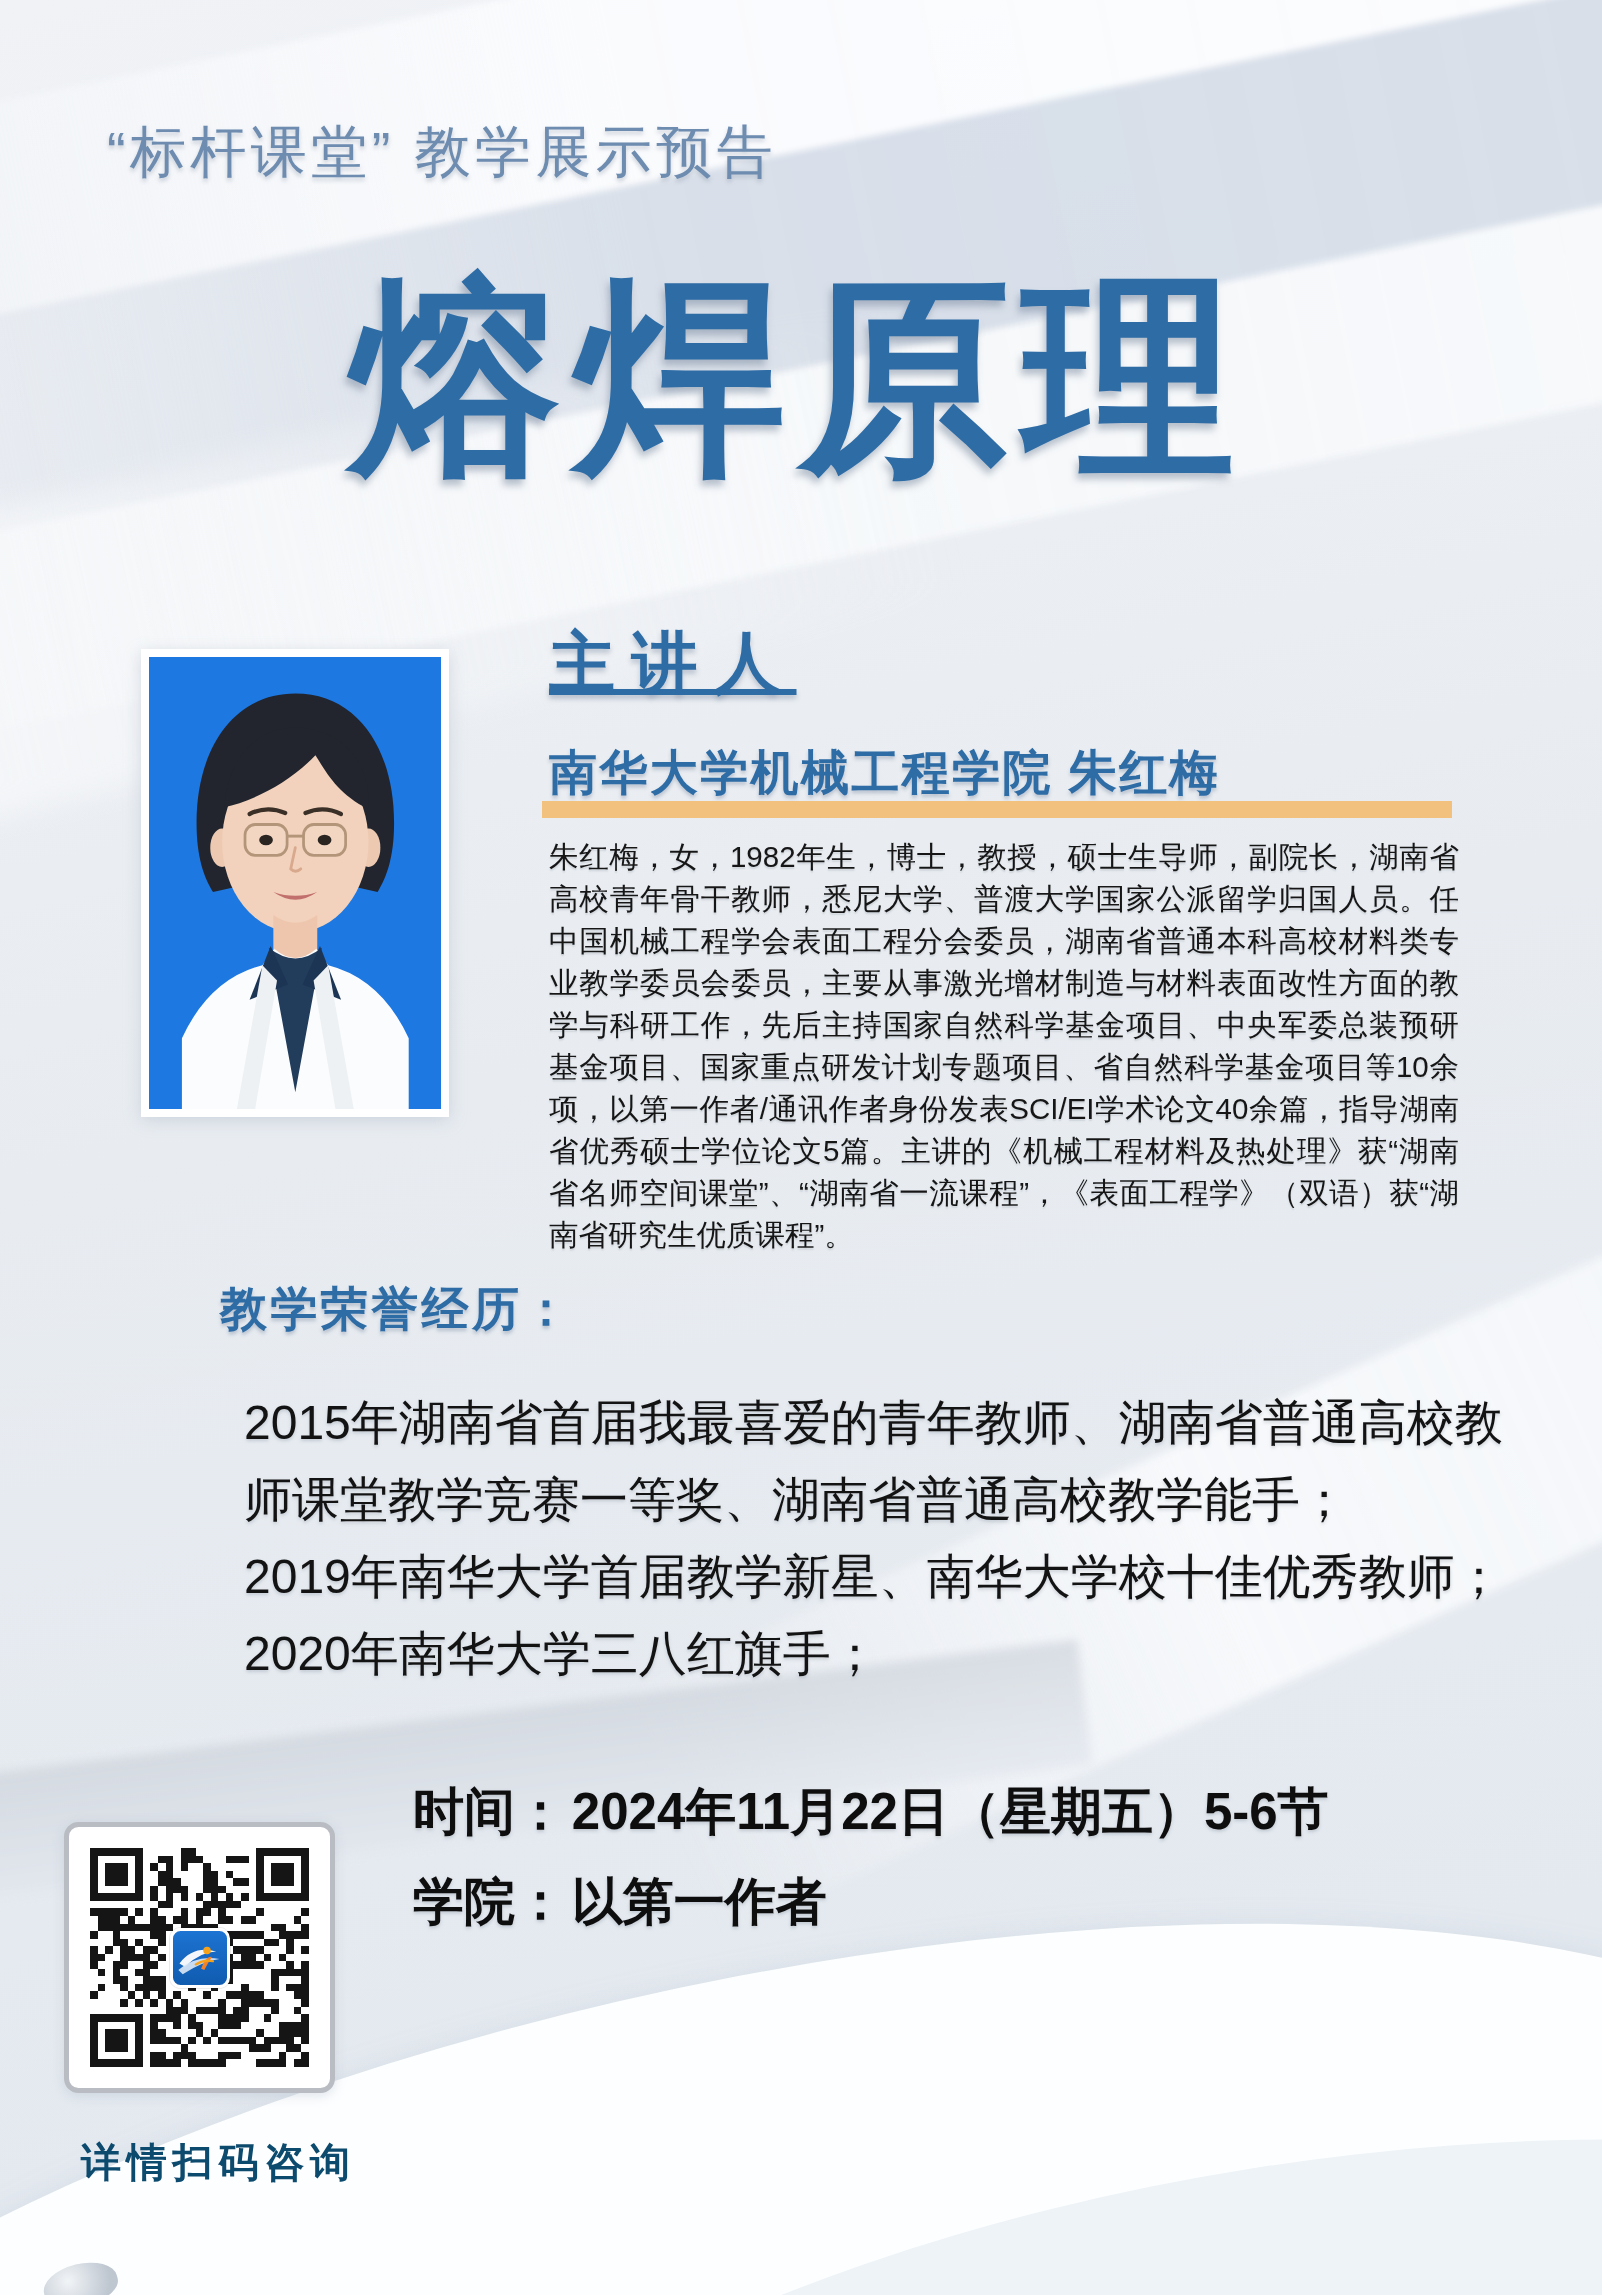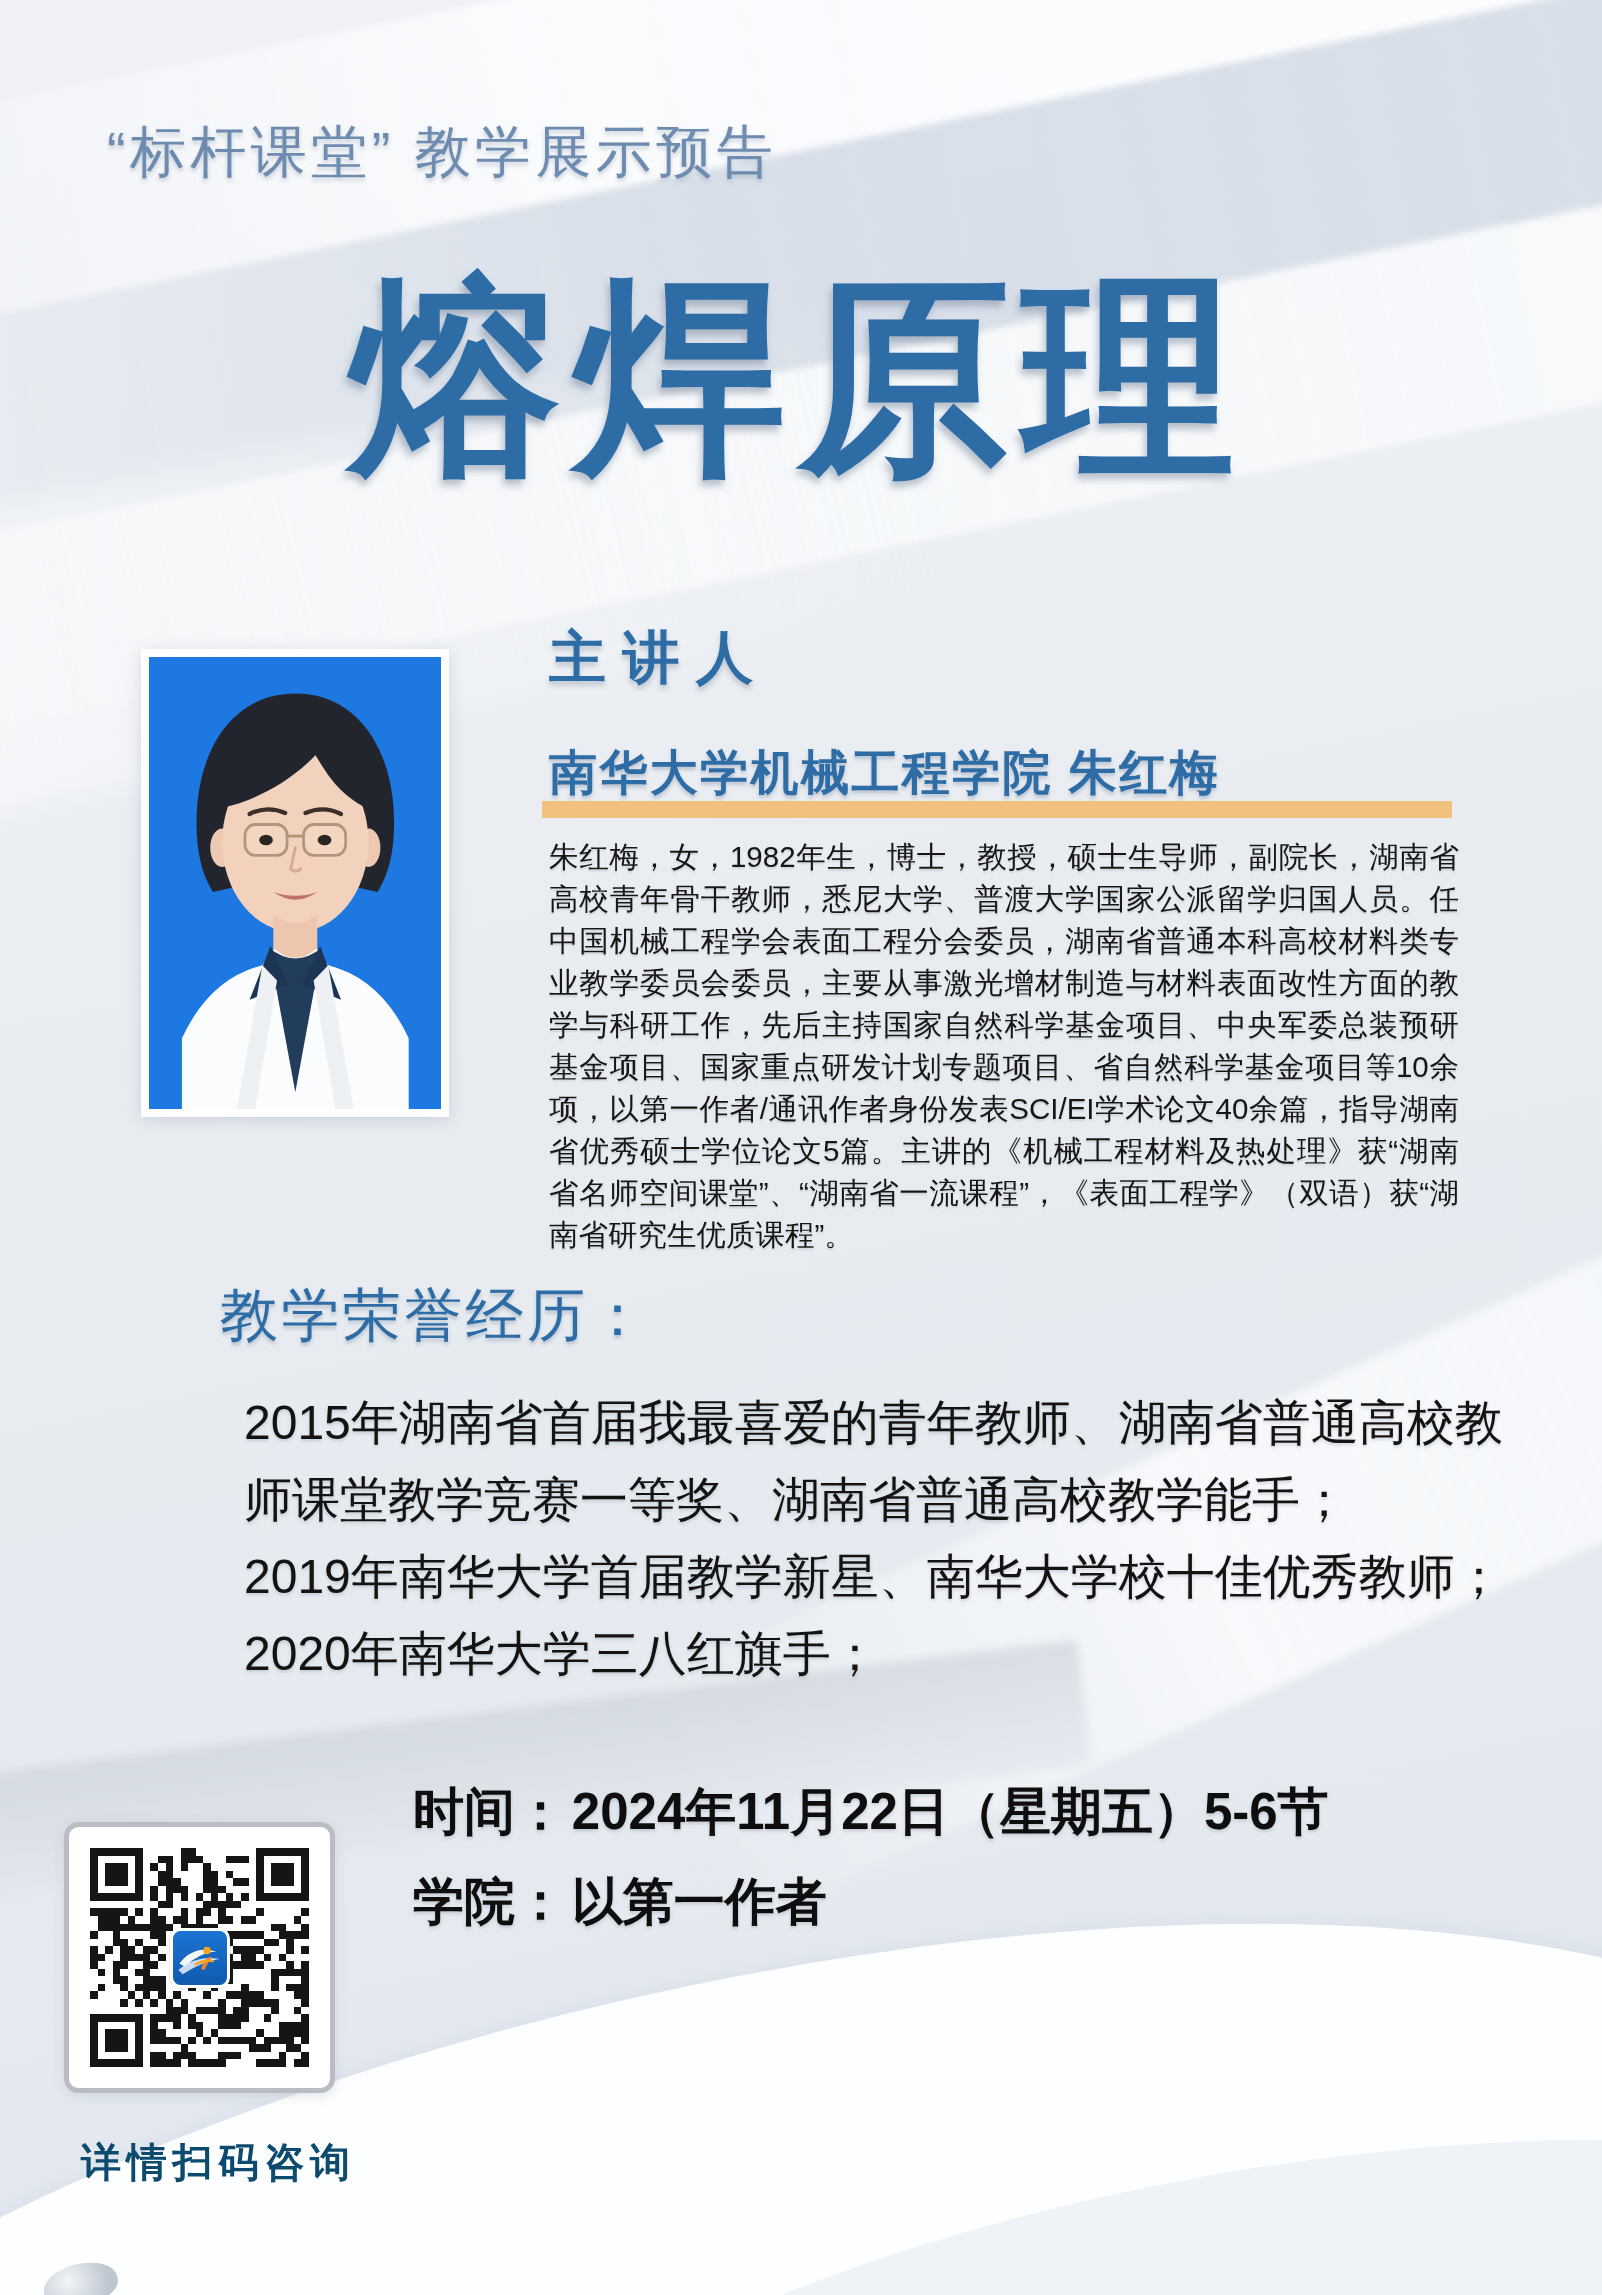--- a/index.html
+++ b/index.html
@@ -44,35 +44,35 @@
     font-size:212px;font-weight:700;letter-spacing:12.6px;color:var(--title-blue);
     text-shadow:-2.4px 5.8px 7.7px rgba(120,136,158,.5);white-space:nowrap;line-height:1;
   }
   .photo-frame{
     position:absolute;left:141px;top:649px;width:308px;height:468px;
     background:#ffffff;padding:7.7px;box-shadow:0 3.9px 15.5px rgba(158,170,186,.38);
   }
   .photo-frame svg{display:block;width:100%;height:100%;}
   .speaker-info{position:absolute;left:549px;top:629px;width:902px;}
   .speaker-heading{
-    position:absolute;top:0;left:0;font-size:57px;font-weight:900;letter-spacing:16.5px;
-    color:var(--title-blue);text-shadow:0 3.9px 4.8px rgba(128,143,164,.45);white-space:nowrap;line-height:1;
+    position:absolute;top:0;left:0;font-size:66px;font-weight:900;letter-spacing:16.5px;
+    color:var(--title-blue);text-shadow:0 3.9px 4.8px rgba(128,143,164,.45);white-space:nowrap;line-height:1;text-decoration:underline;
   }
   .speaker-affiliation{
     position:absolute;top:118px;left:0;font-size:48px;font-weight:900;letter-spacing:2.4px;
     color:var(--title-blue);text-shadow:0 2.9px 3.9px rgba(128,143,164,.45);white-space:nowrap;line-height:1.1;
   }
   .accent-rule{position:absolute;top:172px;left:-6.8px;width:910px;height:16.5px;background:var(--accent-orange);}
   .speaker-bio{
     position:absolute;top:207px;left:0;width:910px;
     font-size:29.5px;line-height:42px;text-align:justify;color:#161616;
     text-shadow:0 1.5px 1.5px rgba(150,158,168,.3);
   }
   .honors-heading{
-    position:absolute;left:220px;top:1283px;font-size:58px;font-weight:400;letter-spacing:3.4px;
+    position:absolute;left:220px;top:1283px;font-size:47px;font-weight:700;letter-spacing:3.4px;
     color:var(--title-blue);text-shadow:0 2.9px 3.9px rgba(128,143,164,.45);white-space:nowrap;line-height:1.1;
   }
   .honors-list{position:absolute;left:244px;top:1384px;width:1277px;font-size:48px;line-height:77px;color:#131313;}
   .honor-item{text-shadow:0 2.4px 3.4px rgba(140,150,162,.38);}
   .qr-frame{
     position:absolute;left:64px;top:1822px;width:271px;height:271px;
     background:#ffffff;border:5.8px solid #b9bdc3;border-radius:14.5px;padding:21px;
     box-shadow:0 2.9px 11.6px rgba(160,172,188,.3);
   }
   .qr-inner{position:relative;width:100%;height:100%;}

